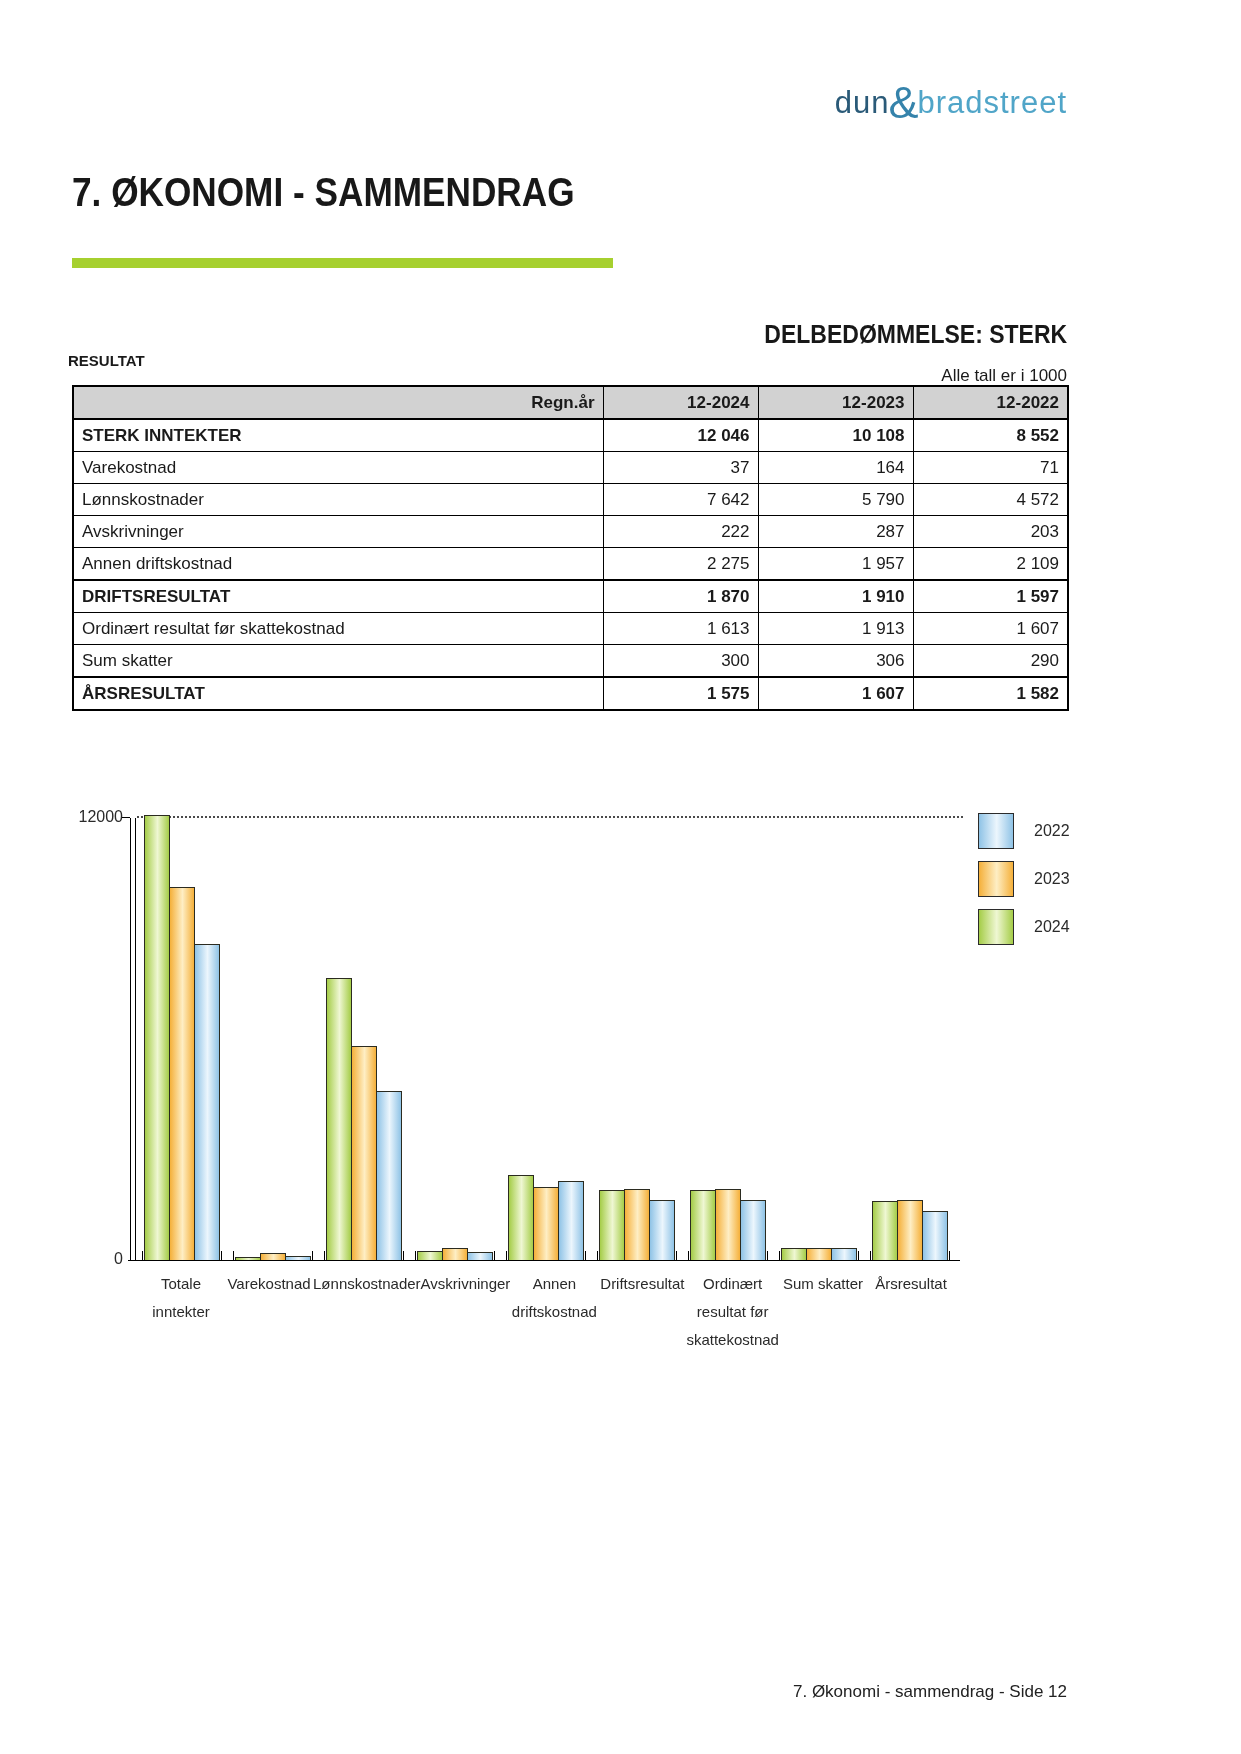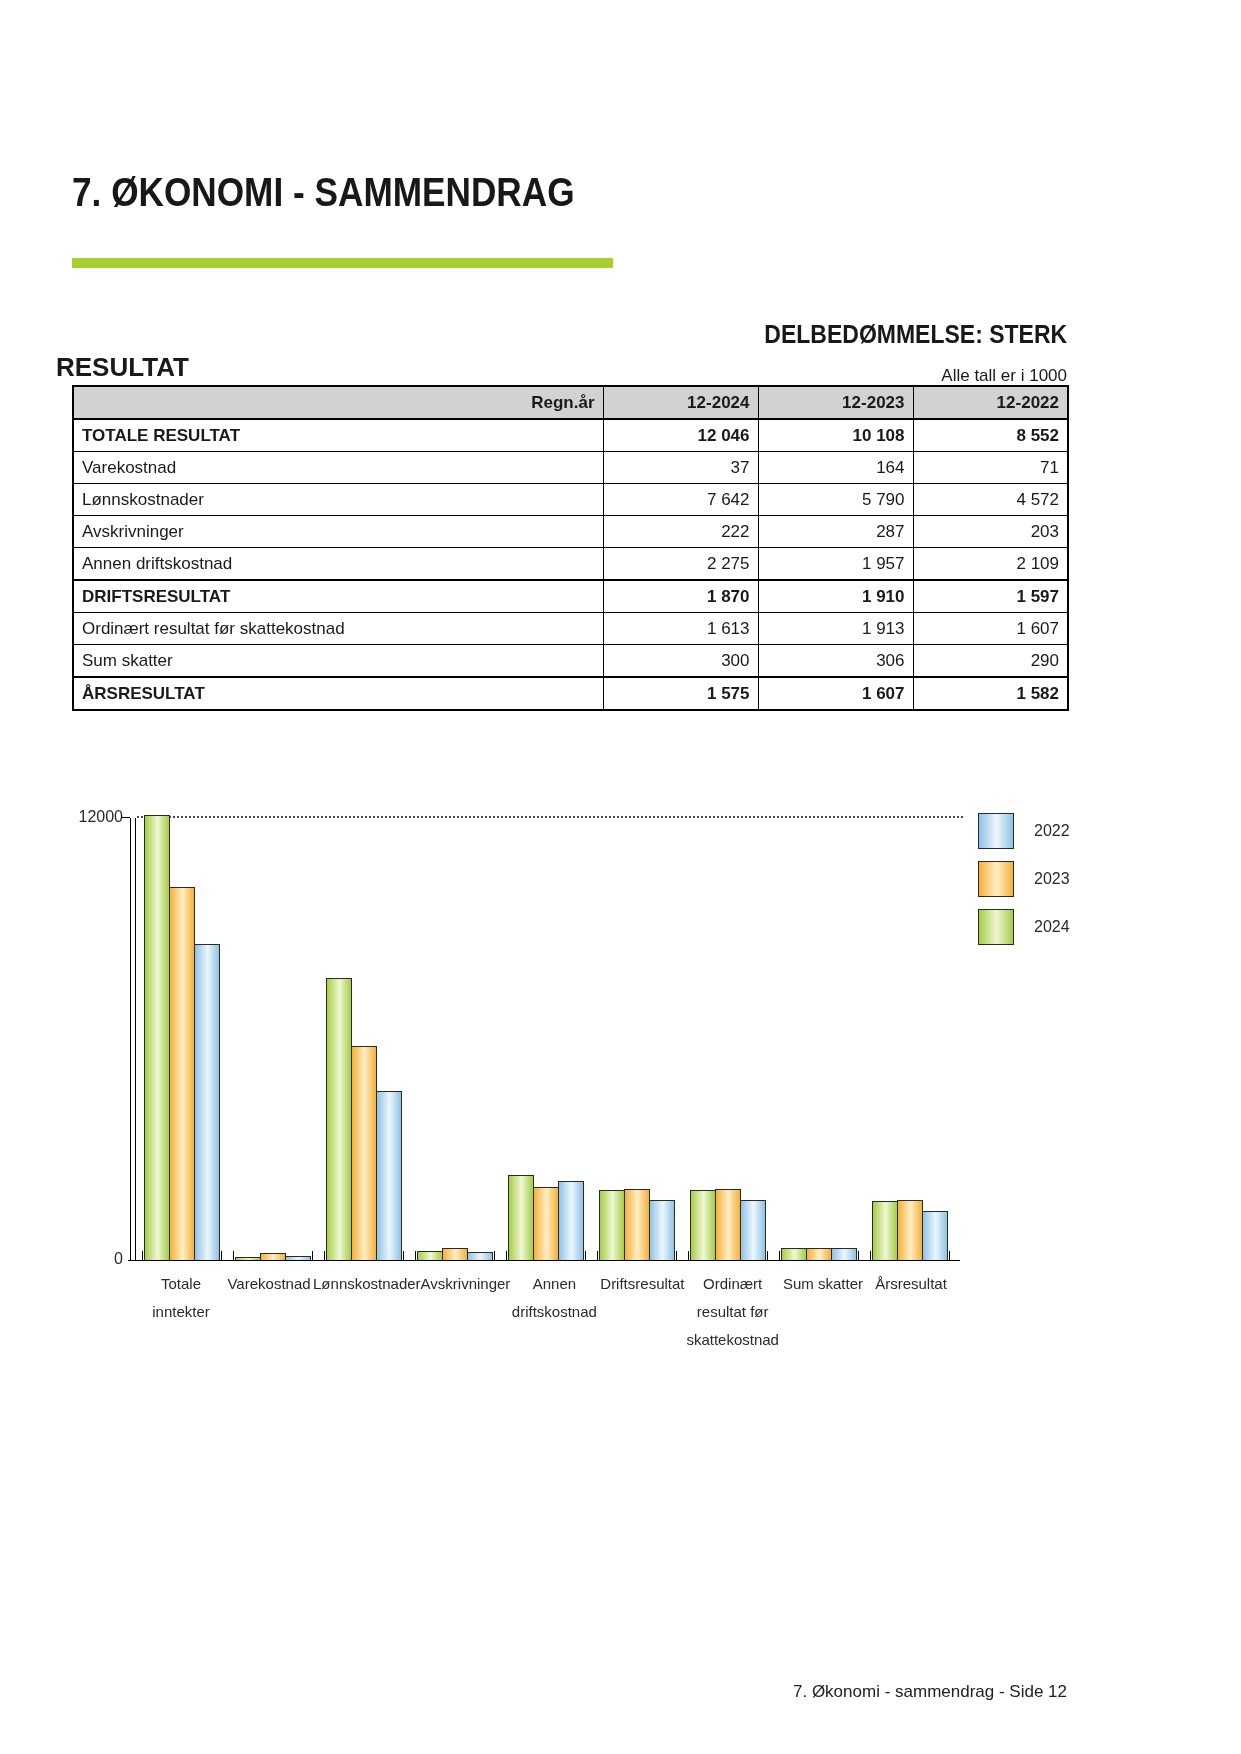--- a/index.html
+++ b/index.html
@@ -19,21 +19,21 @@
     position:absolute; left:72px; top:170px; font-size:40px; font-weight:bold; color:#181818;
     transform:scaleX(0.88); transform-origin:left center; white-space:nowrap; letter-spacing:0px;
   }
   .title-underline { position:absolute; left:72px; top:258px; width:541px; height:10px; }
 
   
   .assessment {
     position:absolute; right:174px; top:320px; font-size:25px; font-weight:bold; color:#181818;
     transform:scaleX(0.92); transform-origin:right center; white-space:nowrap;
   }
-  .section-title { position:absolute; left:56px; top:352px; font-size:26px; font-weight:bold; }
+  .section-title { position:absolute; left:68px; top:352px; font-size:15px; font-weight:bold; }
   .units-note { position:absolute; right:174px; top:366px; font-size:17px; }
 
   
   .result-table { position:absolute; left:72px; top:385px; width:995px; border-collapse:collapse;
     border:2px solid #000; table-layout:fixed; }
   .result-table th, .result-table td {
     border:1px solid #000; font-size:17px; padding:4px 8px; height:23px; overflow:hidden; white-space:nowrap;
   }
   .result-table th { background:#d2d2d2; text-align:right; border-bottom:2px solid #000; font-weight:bold; }
   .result-table th.num, .result-table td.num { text-align:right; }
@@ -68,20 +68,23 @@
   .legend-label { font-size:16px; color:#2a2a2a; margin-left:20px; }
 
   
   .footer-text { position:absolute; right:174px; top:1682px; font-size:17px; color:#222222; }
 </style>
 </head>
 <body>
 
 <div class="page">
 
+  <div class="logo">
+    <span class="dun">dun</span><span class="amp">&amp;</span><span class="brad">bradstreet</span>
+  </div>
 
   <div class="page-title">7. ØKONOMI - SAMMENDRAG</div>
   <div class="title-underline" style="background: rgb(166, 208, 47);"></div>
 
   <div class="assessment">DELBEDØMMELSE: STERK</div>
   <div class="section-title">RESULTAT</div>
   <div class="units-note">Alle tall er i 1000</div>
 
   <table class="result-table">
     <colgroup>
@@ -93,21 +96,21 @@
     <thead>
       <tr>
           <th>Regn.år</th>
           <th class="num">12-2024</th>
           <th class="num">12-2023</th>
           <th class="num">12-2022</th>
         </tr>
     </thead>
     <tbody>
         <tr class="bold-row">
-          <td>TOTALE RESULTAT</td>
+          <td>STERK INNTEKTER</td>
           <td class="num">12 046</td>
           <td class="num">10 108</td>
           <td class="num">8 552</td>
         </tr>
         <tr>
           <td>Varekostnad</td>
           <td class="num">37</td>
           <td class="num">164</td>
           <td class="num">71</td>
         </tr>

